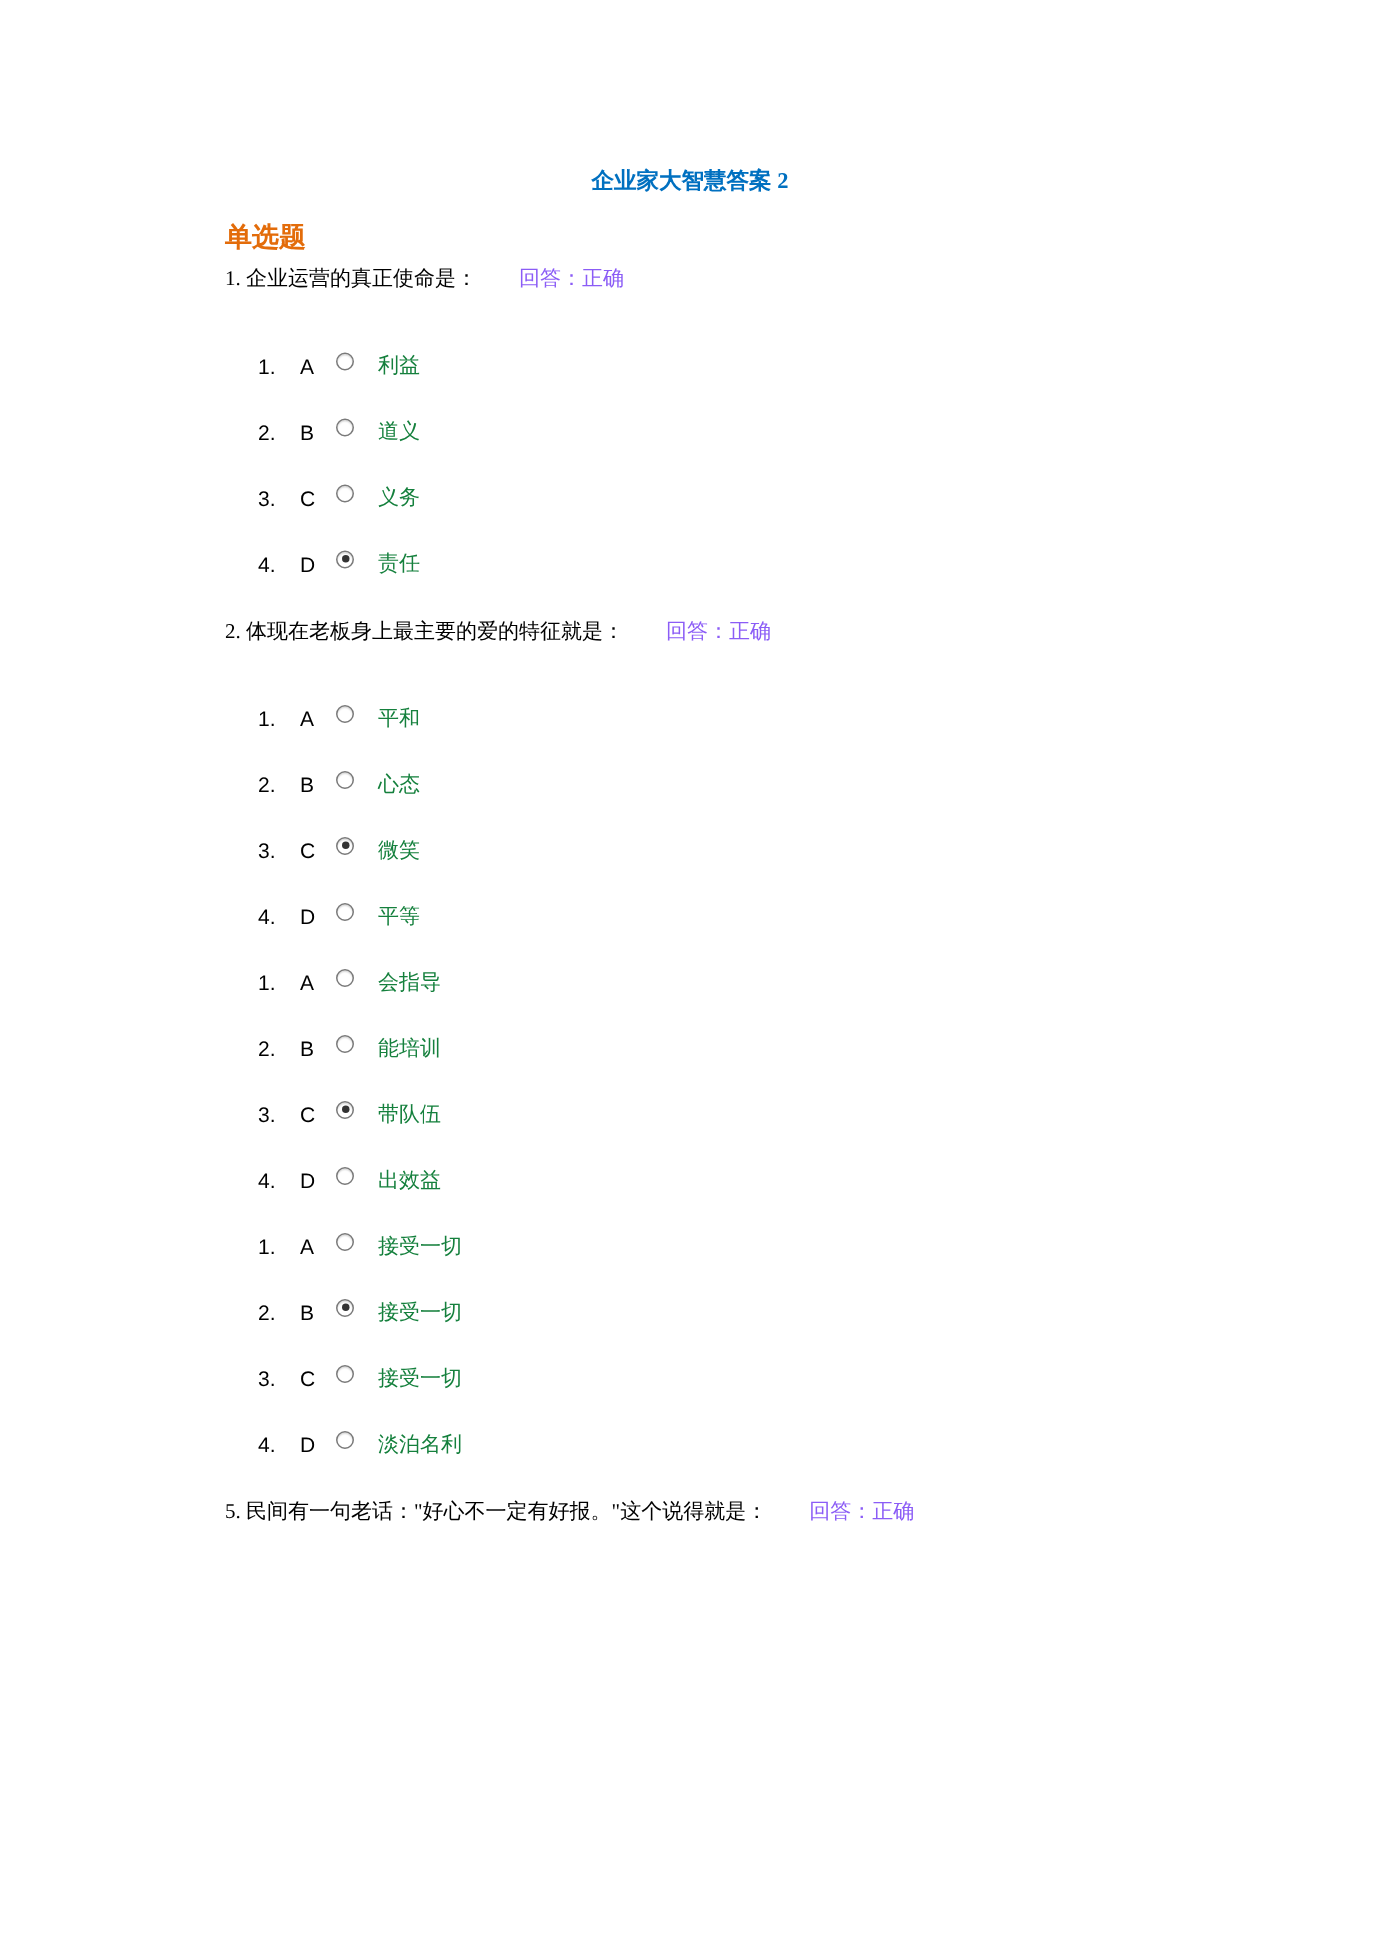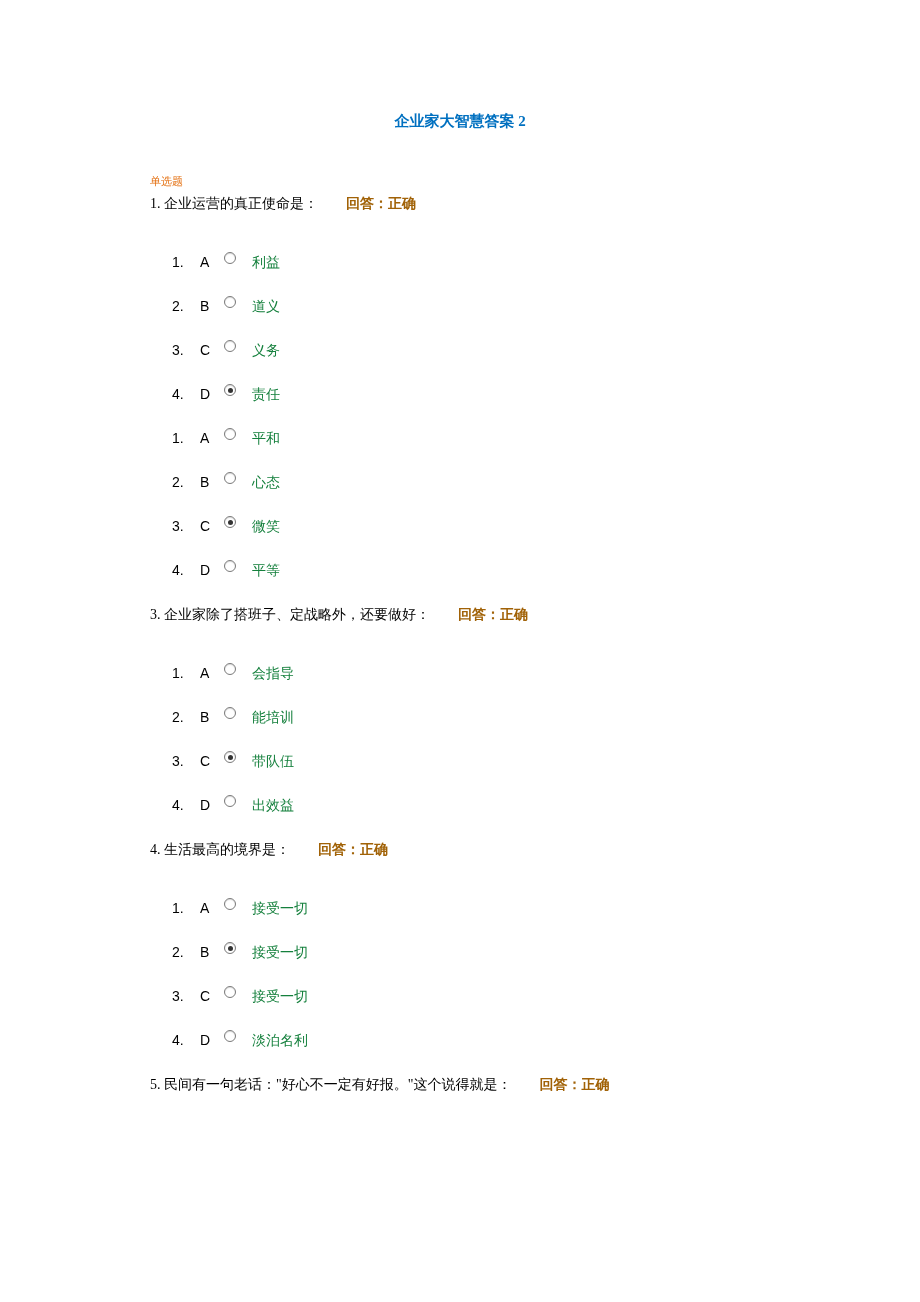--- a/index.html
+++ b/index.html
@@ -15,41 +15,40 @@
       font-size: 14px;
       color: #000000;
       padding: 110px 150px 40px 150px;
       line-height: 1.5;
     }
     .doc-title {
       text-align: center;
       color: #0070c0;
       font-weight: bold;
       font-size: 15px;
-      margin-bottom: 40px;
+      margin-bottom: 12px;
     }
     .section-header {
       color: #e36c0a;
-      font-weight: normal;
-      font-size: 11px;
+      font-weight: bold;
+      font-size: 18px;
       margin-bottom: 4px;
     }
     .question-block {
       margin-bottom: 8px;
     }
     .question-line {
       margin-bottom: 38px;
     }
     .q-text {
       color: #000000;
     }
     .feedback {
-      color: #a16207;
+      color: #8b5cf6;
       margin-left: 28px;
-      font-weight: bold;
     }
     .options-list {
       list-style: none;
       padding-left: 22px;
       margin-bottom: 4px;
     }
     .option-row {
       display: flex;
       align-items: center;
       margin-bottom: 24px;
@@ -137,20 +136,21 @@
           <span class="opt-num">4.</span>
           <span class="opt-letter">D</span>
           <span class="radio-wrap">
             <span class="radio selected"></span>
           </span>
           <span class="opt-label">责任</span>
         </li>
       </ul>
     </div>
     <div class="question-block">
+      <div class="question-line"><span class="q-text">2.</span> <span class="q-text">体现在老板身上最主要的爱的特征就是：</span><span class="feedback">回答：正确</span></div>
       <ul class="options-list">
         <li class="option-row">
           <span class="opt-num">1.</span>
           <span class="opt-letter">A</span>
           <span class="radio-wrap">
             <span class="radio"></span>
           </span>
           <span class="opt-label">平和</span>
         </li>
         <li class="option-row">
@@ -173,21 +173,20 @@
           <span class="opt-num">4.</span>
           <span class="opt-letter">D</span>
           <span class="radio-wrap">
             <span class="radio"></span>
           </span>
           <span class="opt-label">平等</span>
         </li>
       </ul>
     </div>
     <div class="question-block">
-      <div class="question-line"><span class="q-text">3.</span> <span class="q-text">企业家除了搭班子、定战略外，还要做好：</span><span class="feedback">回答：正确</span></div>
       <ul class="options-list">
         <li class="option-row">
           <span class="opt-num">1.</span>
           <span class="opt-letter">A</span>
           <span class="radio-wrap">
             <span class="radio"></span>
           </span>
           <span class="opt-label">会指导</span>
         </li>
         <li class="option-row">
@@ -210,21 +209,20 @@
           <span class="opt-num">4.</span>
           <span class="opt-letter">D</span>
           <span class="radio-wrap">
             <span class="radio"></span>
           </span>
           <span class="opt-label">出效益</span>
         </li>
       </ul>
     </div>
     <div class="question-block">
-      <div class="question-line"><span class="q-text">4.</span> <span class="q-text">生活最高的境界是：</span><span class="feedback">回答：正确</span></div>
       <ul class="options-list">
         <li class="option-row">
           <span class="opt-num">1.</span>
           <span class="opt-letter">A</span>
           <span class="radio-wrap">
             <span class="radio"></span>
           </span>
           <span class="opt-label">接受一切</span>
         </li>
         <li class="option-row">

